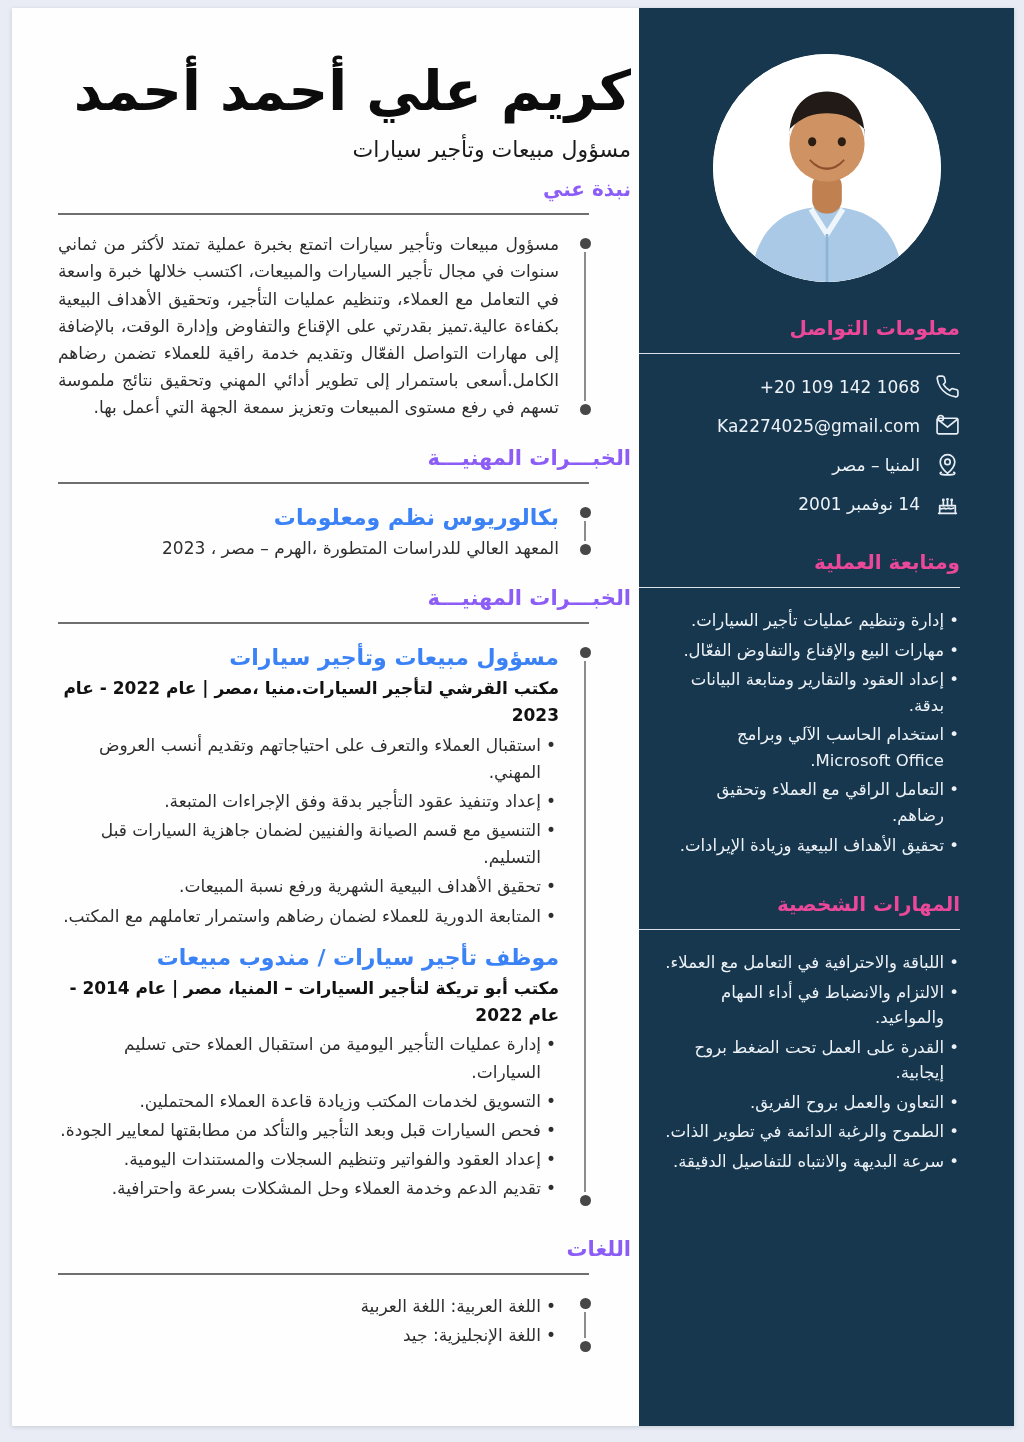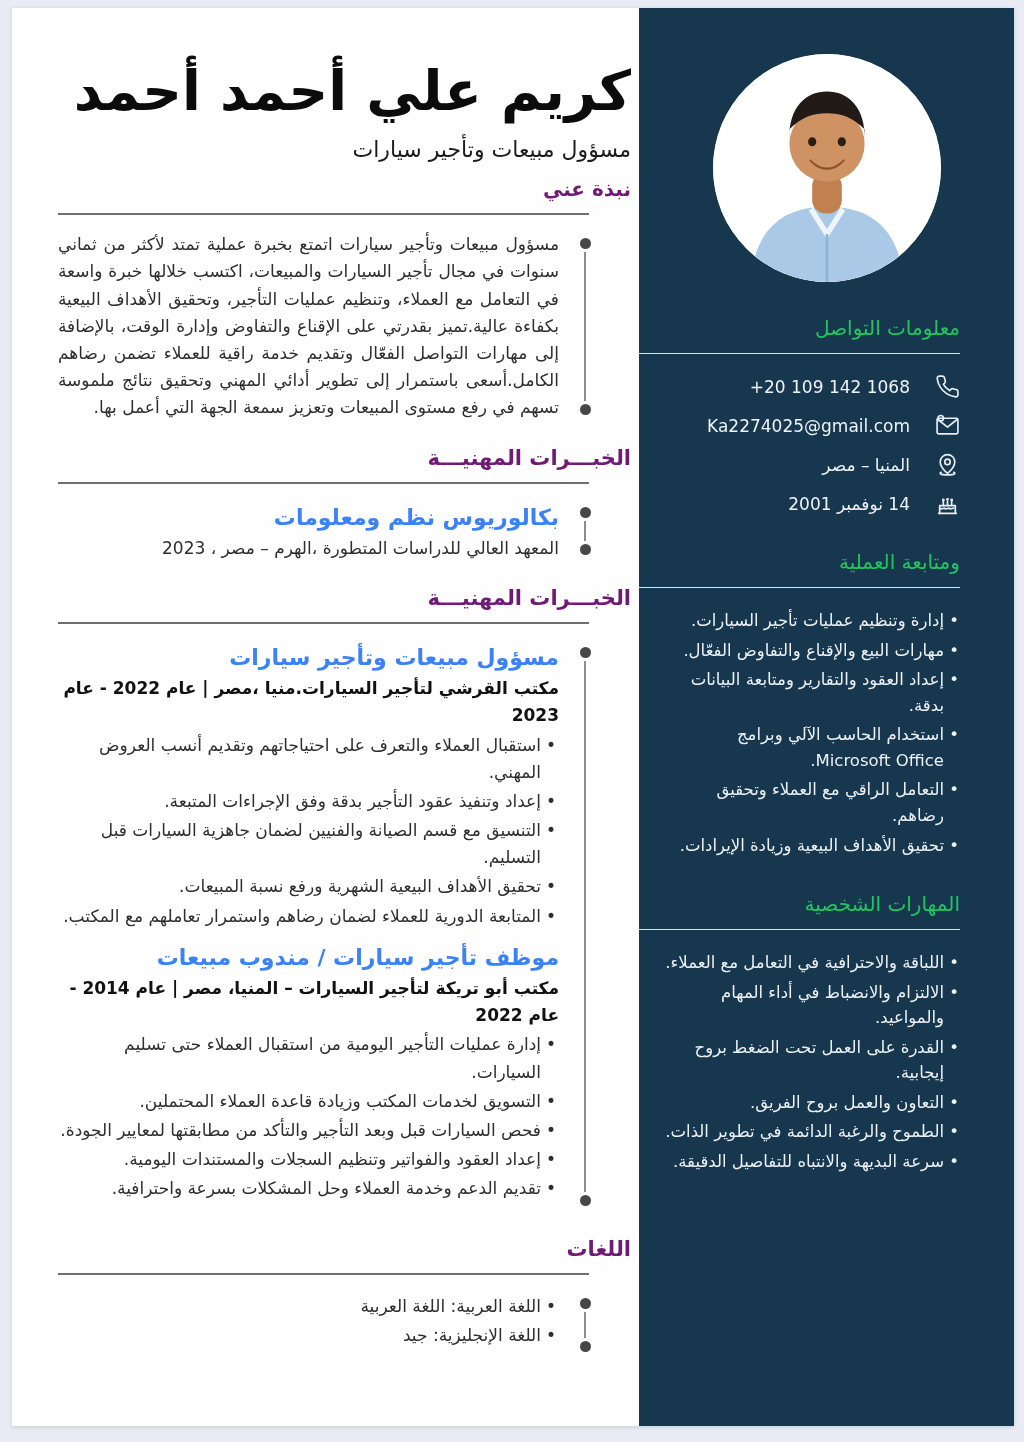--- a/index.html
+++ b/index.html
@@ -29,34 +29,34 @@
     width: 228px; height: 228px;
     margin: 46px auto 0;
     border-radius: 50%;
     overflow: hidden;
     background: #ffffff;
   }
   .photo-wrap svg { width: 100%; height: 100%; display: block; }
   .sb-section { padding: 0 54px 0 26px; }
   .sb-h {
     font-size: 20px;
-    font-weight: normal;
+    font-weight: bold;
     margin-top: 34px;
-    color: #22c55e;
+    color: #ec4899;
     text-align: right;
   }
   .sb-rule {
     border: 0;
     border-top: 1.6px solid #d9e1e9;
     margin: 13px 0 20px -26px;
   }
   .contact-row {
     display: flex;
     align-items: center;
-    gap: 25px;
+    gap: 15px;
     margin-bottom: 14px;
     font-size: 17px;
   }
   .c-icon { width: 25px; height: 25px; flex-shrink: 0; display: flex; }
   .c-icon svg { width: 100%; height: 100%; stroke: #e8eef5; fill: none; stroke-width: 1.6; stroke-linecap: round; stroke-linejoin: round; }
   .c-text { color: #eef3f8; }
   .sb-list {
     list-style: none;
     margin: 2px 0 0;
     padding: 0 16px 0 0;
@@ -73,21 +73,21 @@
     font-weight: bold;
     color: #0c0c0c;
     text-align: right;
     line-height: 1.15;
     margin-top: 14px;
   }
   .job-title { font-size: 22px; margin-top: 14px; text-align: right; color: #1b1b1b; }
   .sec-h {
     font-size: 21px;
     font-weight: bold;
-    color: #701a75;
+    color: #8b5cf6;
     text-align: right;
     margin-top: 24px;
   }
   .sec-h.first { margin-top: 15px; font-size: 20px; }
   .main-rule {
     border: 0;
     border-top: 2px solid #6f6f6f;
     margin: 12px 42px 16px 0;
   }
   .entry { display: flex; gap: 20px; margin: 0 40px 6px 0; }

